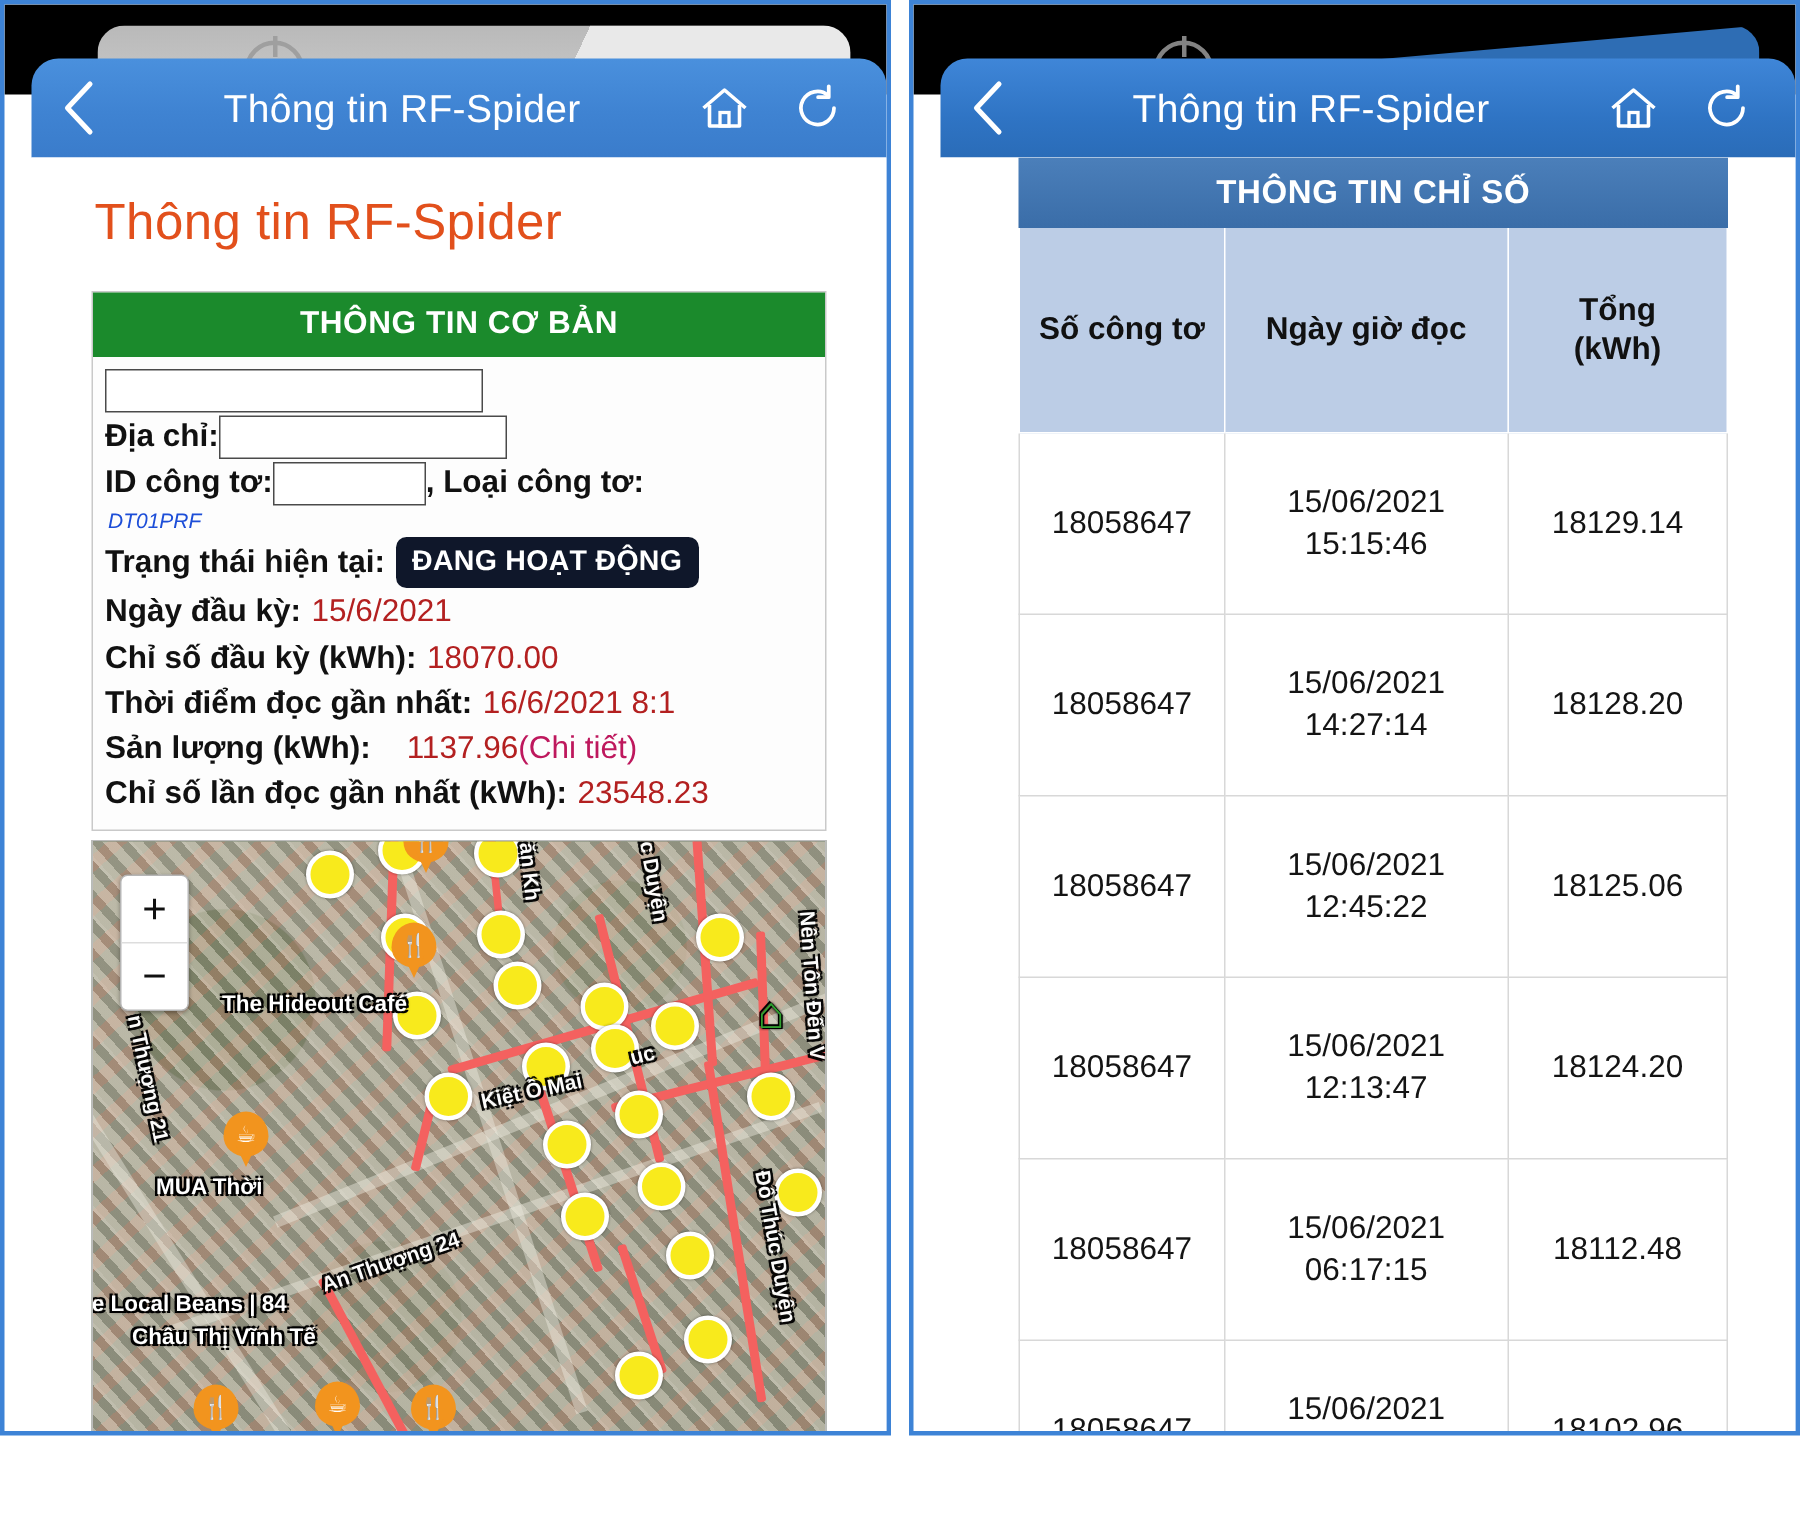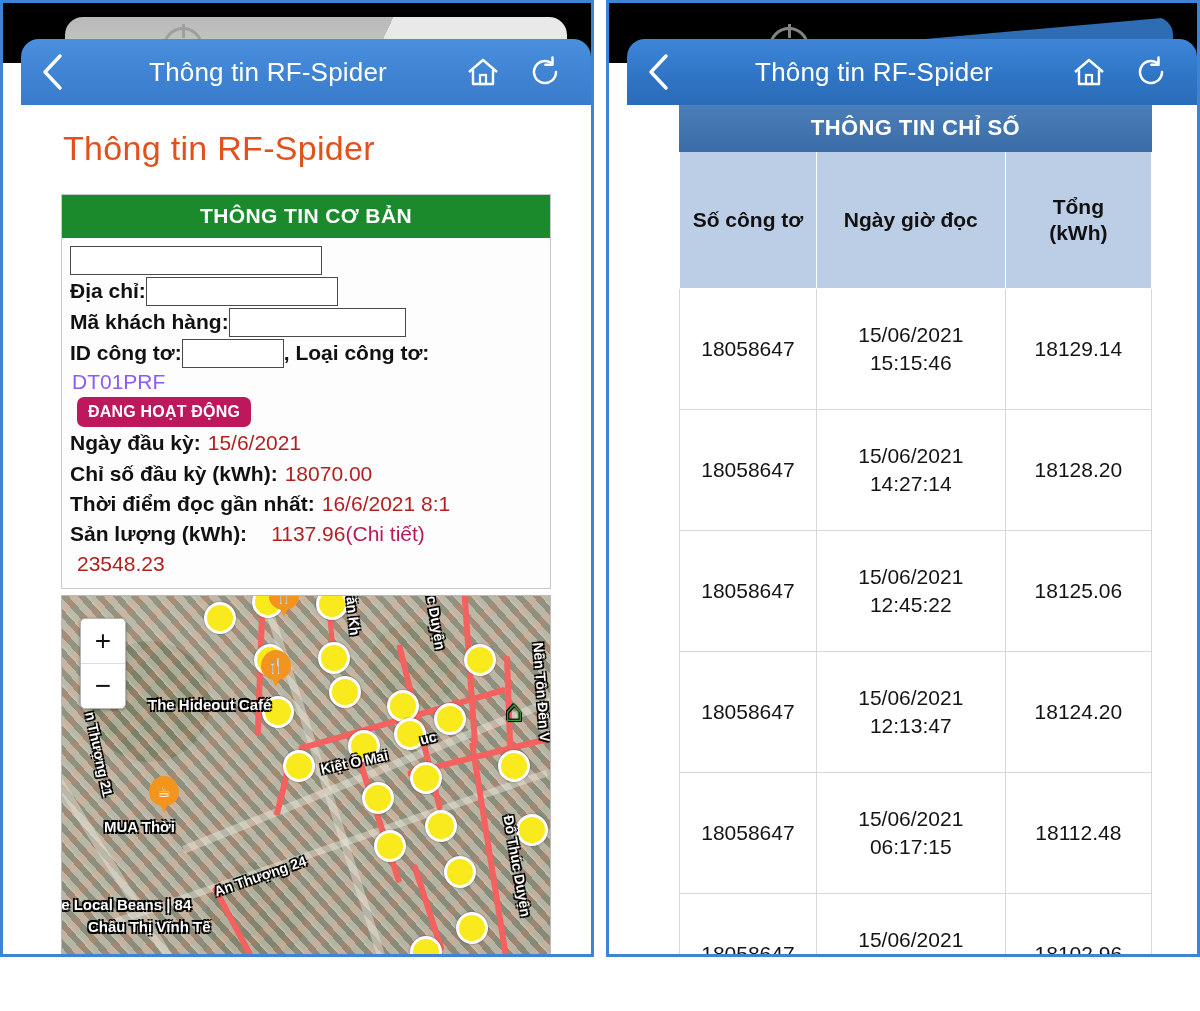--- a/index.html
+++ b/index.html
@@ -96,24 +96,24 @@
   .lbl-customer{color:#1414dc;letter-spacing:3px;font-weight:bold;}
   .txtbox{
     display:inline-block;height:27px;border:1px solid #4a4a4a;background:#ffffff;
     vertical-align:middle;
   }
   .tb-customer{width:250px;}
   .tb-address{width:190px;}
   .tb-code{width:175px;}
   .tb-meterid{width:100px;}
   .val-red{color:#b32020;font-weight:normal;}
-  .meter-type{color:#8b5cf6;font-size:21px;font-weight:normal;margin:1px 0 3px 2px;}
+  .meter-type{color:#1d4ed8;font-size:14px;font-weight:normal;margin:1px 0 3px 2px;font-style:italic;}
   .badge-active{
-    display:inline-block;background:#be185d;color:#ffffff;border-radius:7px;
-    font-size:16px;font-weight:bold;padding:4px 11px 5px;margin-left:7px;
+    display:inline-block;background:#0f172a;color:#ffffff;border-radius:7px;
+    font-size:19px;font-weight:bold;padding:4px 11px 5px;margin-left:7px;
     letter-spacing:.2px;
   }
   .link-detail{color:#be185d;font-weight:normal;cursor:pointer;}
 
   
   .map-wrap{
     position:relative;margin:6px 40px 0 40px;height:440px;overflow:hidden;
     border:1px solid #bbbbbb;border-bottom:none;background:#6b7a63;
   }
   .map-tiles{
@@ -254,34 +254,31 @@
 
           <div class="info-row">
             <span class="txtbox tb-customer"></span>
           </div>
 
           <div class="info-row">
             <span>Địa chỉ:</span>
             <span class="txtbox tb-address"></span>
           </div>
 
-          <div class="info-row">
-            <span>Mã khách hàng:</span>
-            <span class="txtbox tb-code"></span>
-          </div>
 
           <div class="info-row">
             <span>ID công tơ:</span>
             <span class="txtbox tb-meterid"></span>
             <span>, Loại công tơ:</span>
           </div>
 
           <div class="meter-type">DT01PRF</div>
 
           <div class="info-row">
+            <span>Trạng thái hiện tại:</span>
             <span class="badge-active">ĐANG HOẠT ĐỘNG</span>
           </div>
 
           <div class="info-row">
             <span>Ngày đầu kỳ:</span>
             <span class="val-red" style="margin-left:7px;">15/6/2021</span>
           </div>
 
           <div class="info-row">
             <span>Chỉ số đầu kỳ (kWh):</span>
@@ -293,20 +290,21 @@
             <span class="val-red" style="margin-left:7px;">16/6/2021 8:1</span>
           </div>
 
           <div class="info-row">
             <span>Sản lượng (kWh):</span>
             <span class="val-red" style="margin-left:24px;">1137.96</span>
             <span class="link-detail">(Chi tiết)</span>
           </div>
 
           <div class="info-row" style="margin-bottom:0;">
+            <span>Chỉ số lần đọc gần nhất (kWh):</span>
             <span class="val-red" style="margin-left:7px;">23548.23</span>
           </div>
 
         </div>
       </div>
 
       <div class="map-wrap">
         <div class="map-tiles"></div>
 
         <div class="map-road" style="left:-20px;top:150px;width:300px;height:9px;transform:rotate(58deg);"></div>

